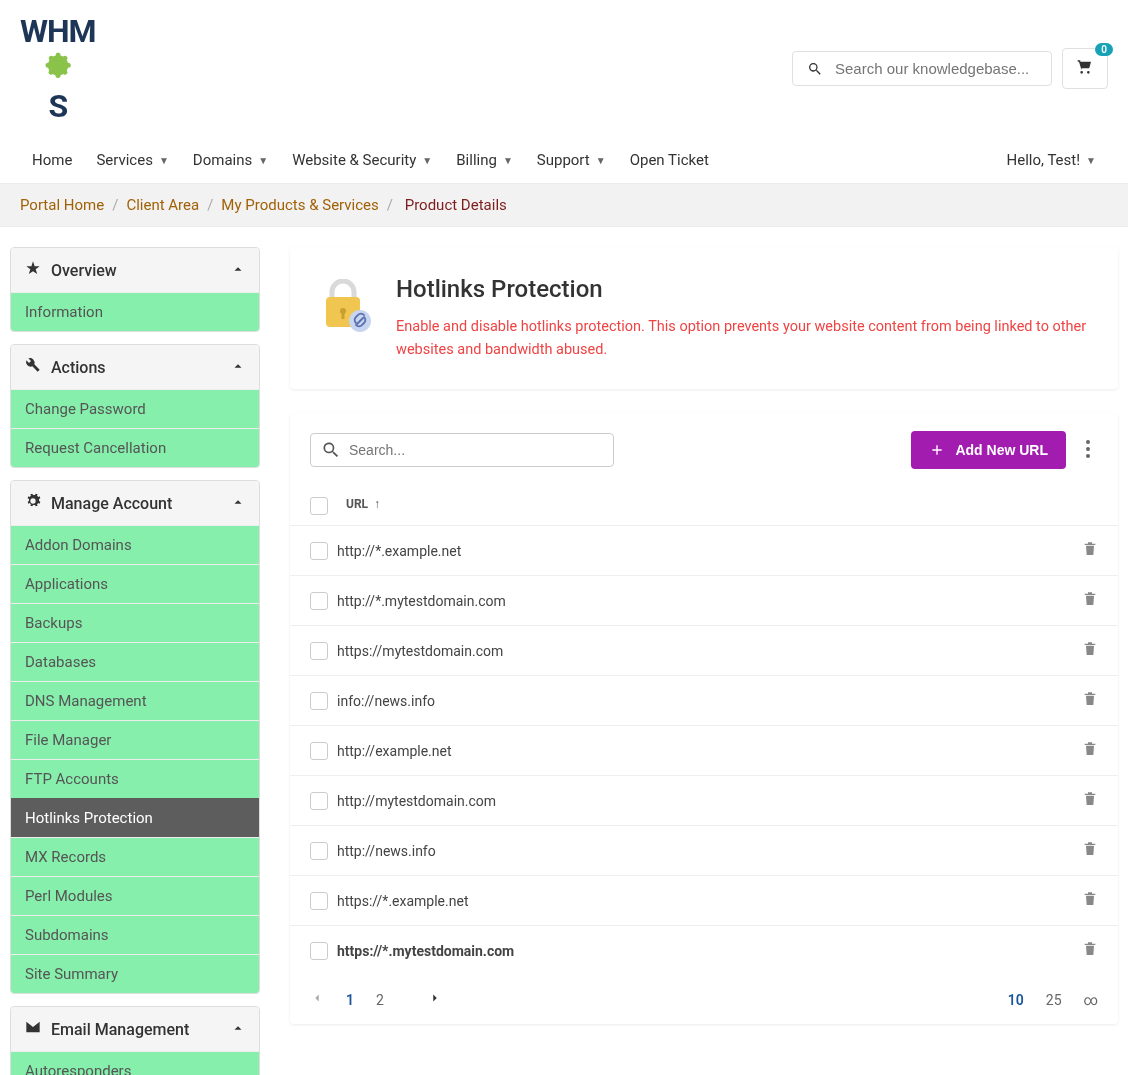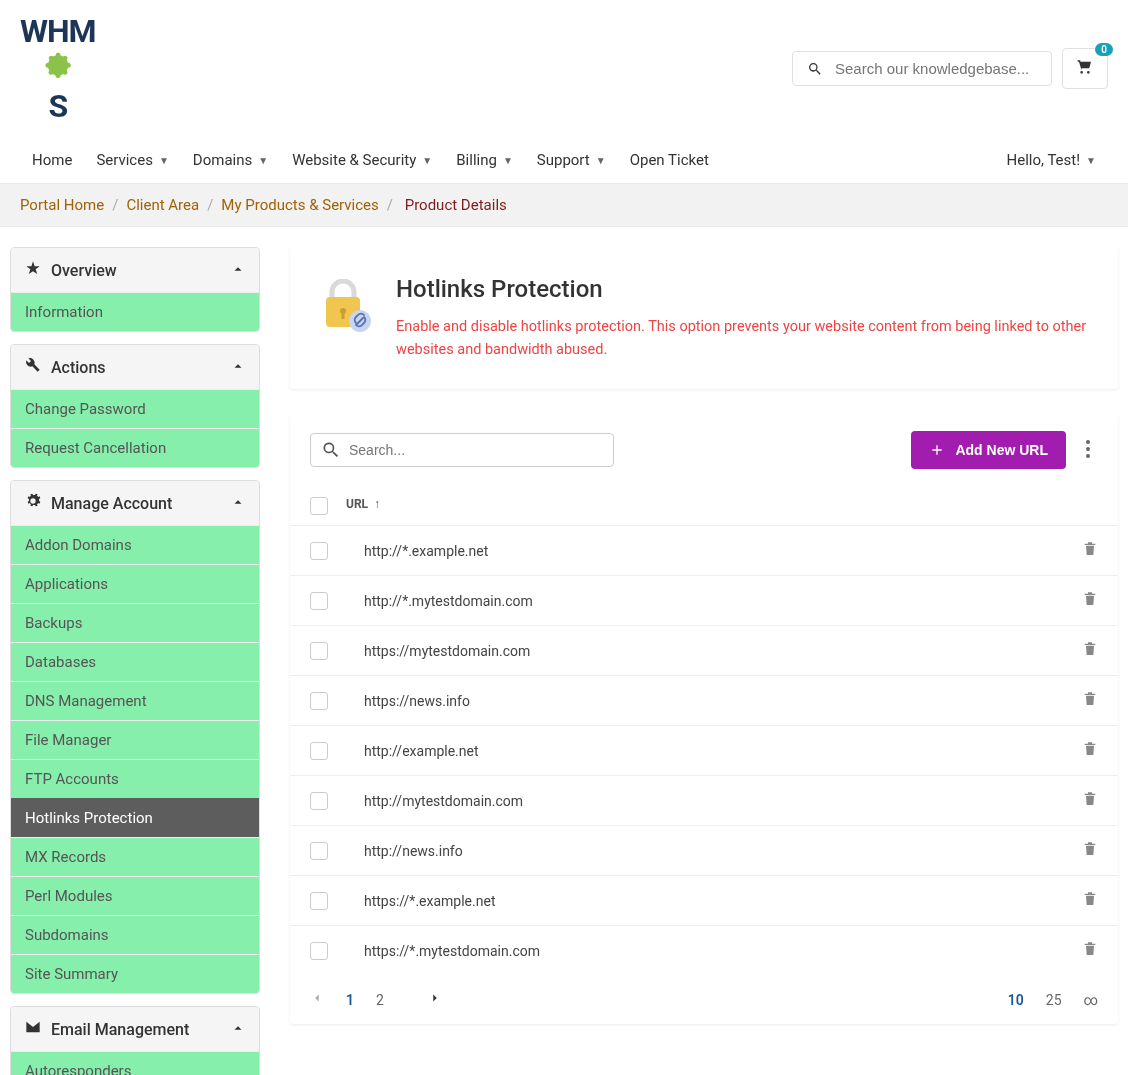--- a/index.html
+++ b/index.html
@@ -41,22 +41,22 @@
     .hero-desc { font-size: 14.5px; color: #ef4444; line-height: 1.6; }
     
     .toolbar { display: flex; align-items: center; padding: 18px 20px; gap: 12px; }
     .search-box { border: 1px solid #ccc; border-radius: 4px; display: flex; align-items: center; padding: 6px 10px; width: 304px; }
     .search-box input { border: none; outline: none; flex: 1; font-size: 14px; margin-left: 8px; background: transparent; }
     .spacer { flex: 1; }
     .btn-primary { background: #a21caf; color: #fff; border: none; padding: 11px 18px; border-radius: 4px; font-size: 14px; font-weight: 600; display: flex; align-items: flex-end; gap: 10px; cursor: pointer; }
     .icon-dots { padding: 8px; cursor: pointer; color: #666; }
     
     .table-header { display: flex; align-items: flex-start; padding: 10px 20px; gap: 18px; font-size: 12px; font-weight: 700; color: #555; border-bottom: 1px solid #eee; text-transform: uppercase; }
-    .table-row { display: flex; align-items: center; padding: 14px 20px; gap: 36px; border-bottom: 1px solid #eee; }
-    .table-row:last-of-type { border-bottom: none; }
+    .table-row { display: flex; align-items: center; padding: 14px 20px; gap: 9px; border-bottom: 1px solid #eee; }
+    .table-row:last-of-type { border-bottom: none; font-weight: bold; }
     .checkbox { width: 18px; height: 18px; border: 1.5px solid #ccc; border-radius: 3px; flex-shrink: 0; }
     .url-cell { flex: 1; font-size: 14px; color: #444; }
     .trash-icon { cursor: pointer; color: #888; }
     
     .pagination { display: flex; align-items: center; padding: 16px 20px; gap: 22px; }
     .page-num { font-size: 14px; color: #666; cursor: pointer; }
     .page-num.active { color: #1a5699; font-weight: 600; }
     .page-arrow { color: #aaa; cursor: pointer; }
     .page-sizes { display: flex; gap: 22px; }
     
@@ -285,21 +285,21 @@
             <div class="checkbox"></div>
     <div class="url-cell">https://mytestdomain.com</div>
     <div class="trash-icon">
       <svg width="16" height="18" viewBox="0 0 24 24" fill="#888">
                 <path d="M6 7h12l-1 14H7zM4 4h16v2H4zm5-2h6v2H9z"></path>
               </svg>
     </div>
           </div>
           <div class="table-row">
             <div class="checkbox"></div>
-    <div class="url-cell">https://news.info</div>
+    <div class="url-cell">info://news.info</div>
     <div class="trash-icon">
       <svg width="16" height="18" viewBox="0 0 24 24" fill="#888">
                 <path d="M6 7h12l-1 14H7zM4 4h16v2H4zm5-2h6v2H9z"></path>
               </svg>
     </div>
           </div>
           <div class="table-row">
             <div class="checkbox"></div>
     <div class="url-cell">http://example.net</div>
     <div class="trash-icon">

